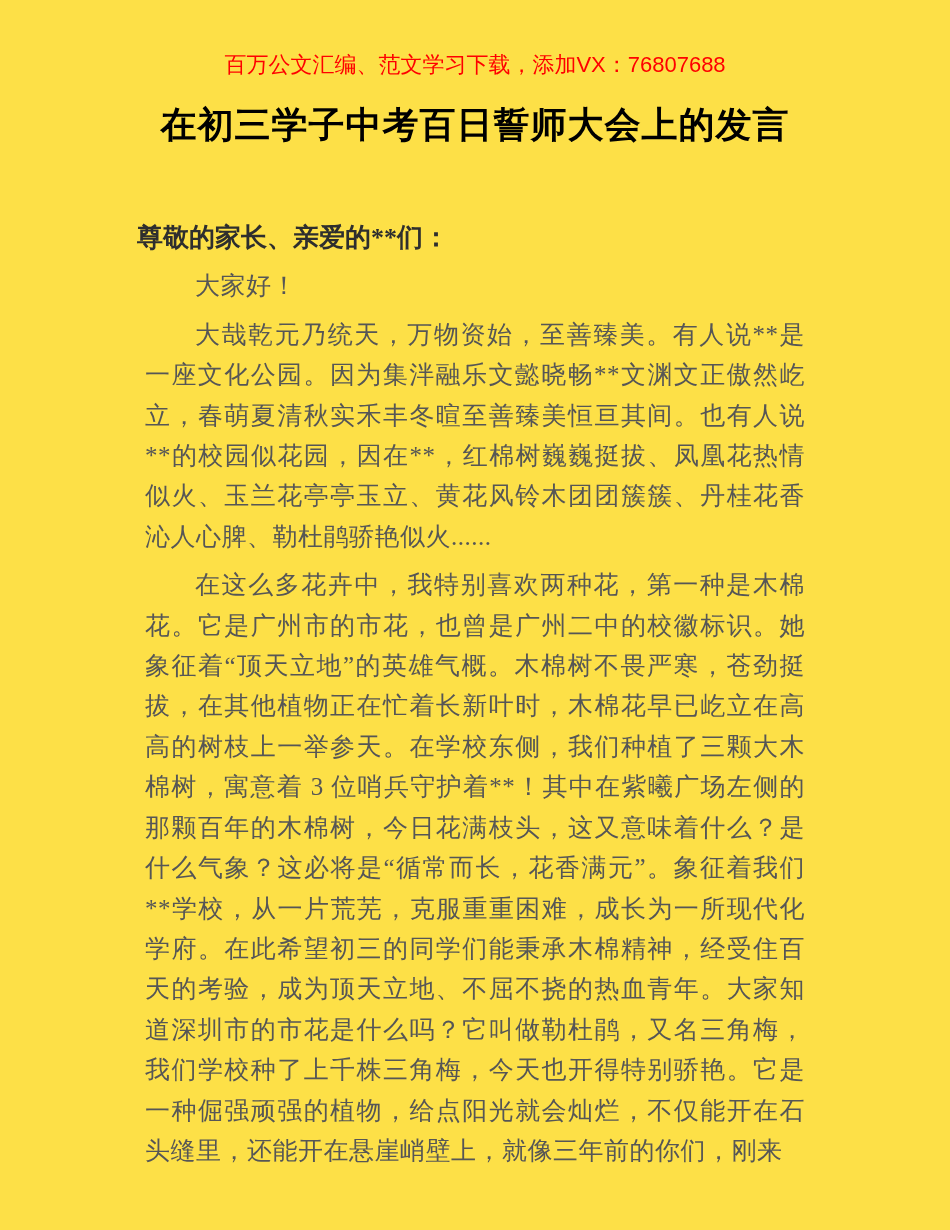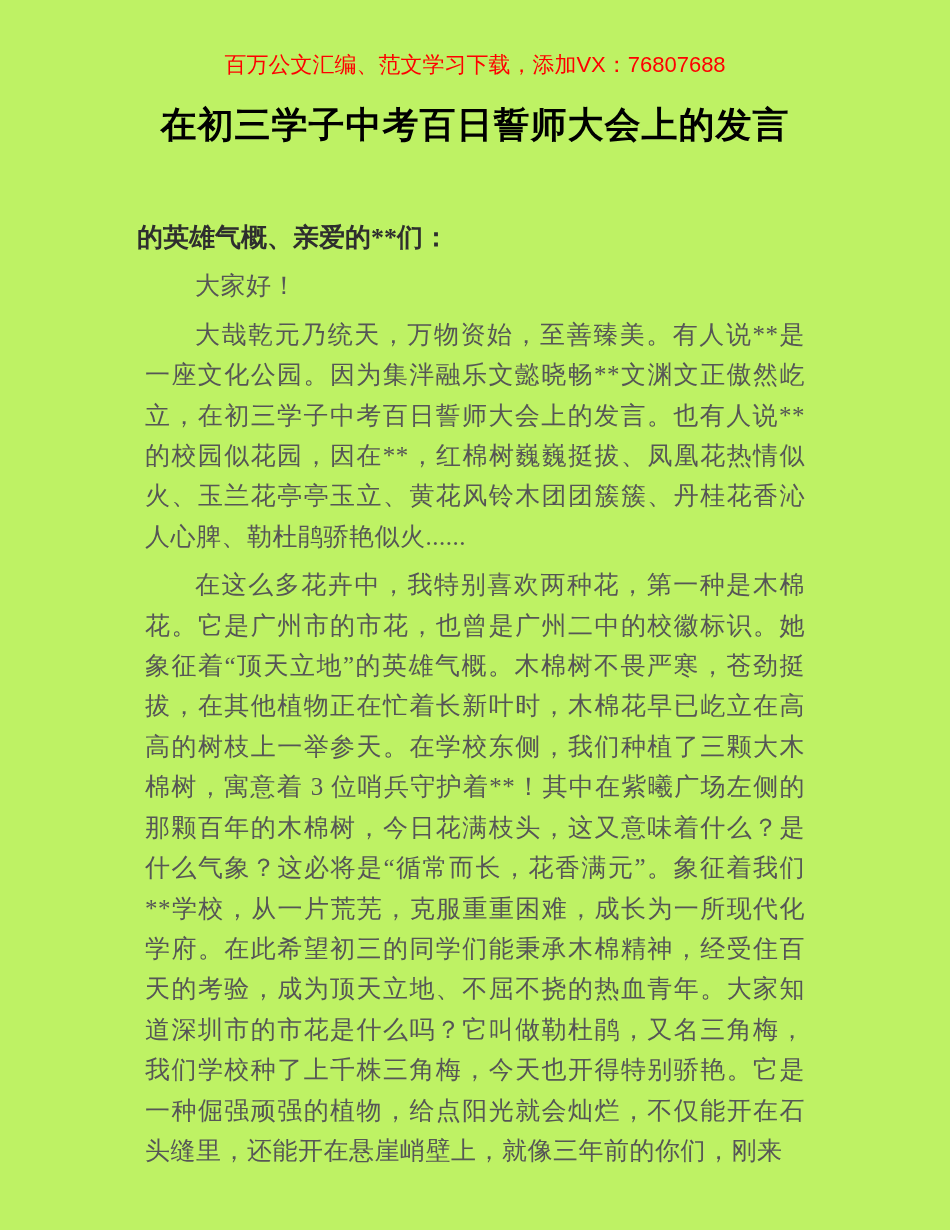--- a/index.html
+++ b/index.html
@@ -9,21 +9,21 @@
   }
   body {
     width: 950px;
     height: 1230px;
     overflow: hidden;
     font-family: "Liberation Serif", "DejaVu Serif", serif;
   }
   .page {
     width: 950px;
     height: 1230px;
-    background: #bef264;
+    background: #fde047;
     box-sizing: border-box;
     padding-top: 52px;
   }
   .promo-header {
     text-align: center;
     font-family: "Liberation Sans", "DejaVu Sans", sans-serif;
     font-size: 22px;
     line-height: 26px;
     color: #fe0000;
     font-weight: 400;
@@ -63,23 +63,23 @@
 <body>
 
 <div class="page">
 
   <div class="promo-header">百万公文汇编、范文学习下载，添加VX：76807688</div>
 
   <h1 class="doc-title">在初三学子中考百日誓师大会上的发言</h1>
 
   <div class="content">
 
-    <p class="salutation">的英雄气概、亲爱的**们：</p>
+    <p class="salutation">尊敬的家长、亲爱的**们：</p>
 
     <p class="para">大家好！</p>
 
-    <p class="para">大哉乾元乃统天，万物资始，至善臻美。有人说**是一座文化公园。因为集泮融乐文懿晓畅**文渊文正傲然屹立，在初三学子中考百日誓师大会上的发言。也有人说**的校园似花园，因在**，红棉树巍巍挺拔、凤凰花热情似火、玉兰花亭亭玉立、黄花风铃木团团簇簇、丹桂花香沁人心脾、勒杜鹃骄艳似火......</p>
+    <p class="para">大哉乾元乃统天，万物资始，至善臻美。有人说**是一座文化公园。因为集泮融乐文懿晓畅**文渊文正傲然屹立，春萌夏清秋实禾丰冬暄至善臻美恒亘其间。也有人说**的校园似花园，因在**，红棉树巍巍挺拔、凤凰花热情似火、玉兰花亭亭玉立、黄花风铃木团团簇簇、丹桂花香沁人心脾、勒杜鹃骄艳似火......</p>
 
     <p class="para">在这么多花卉中，我特别喜欢两种花，第一种是木棉花。它是广州市的市花，也曾是广州二中的校徽标识。她象征着“顶天立地”的英雄气概。木棉树不畏严寒，苍劲挺拔，在其他植物正在忙着长新叶时，木棉花早已屹立在高高的树枝上一举参天。在学校东侧，我们种植了三颗大木棉树，寓意着 3 位哨兵守护着**！其中在紫曦广场左侧的那颗百年的木棉树，今日花满枝头，这又意味着什么？是什么气象？这必将是“循常而长，花香满元”。象征着我们**学校，从一片荒芜，克服重重困难，成长为一所现代化学府。在此希望初三的同学们能秉承木棉精神，经受住百天的考验，成为顶天立地、不屈不挠的热血青年。大家知道深圳市的市花是什么吗？它叫做勒杜鹃，又名三角梅，我们学校种了上千株三角梅，今天也开得特别骄艳。它是一种倔强顽强的植物，给点阳光就会灿烂，不仅能开在石头缝里，还能开在悬崖峭壁上，就像三年前的你们，刚来</p>
 
   </div>
 
 </div>
 
 </body></html>

